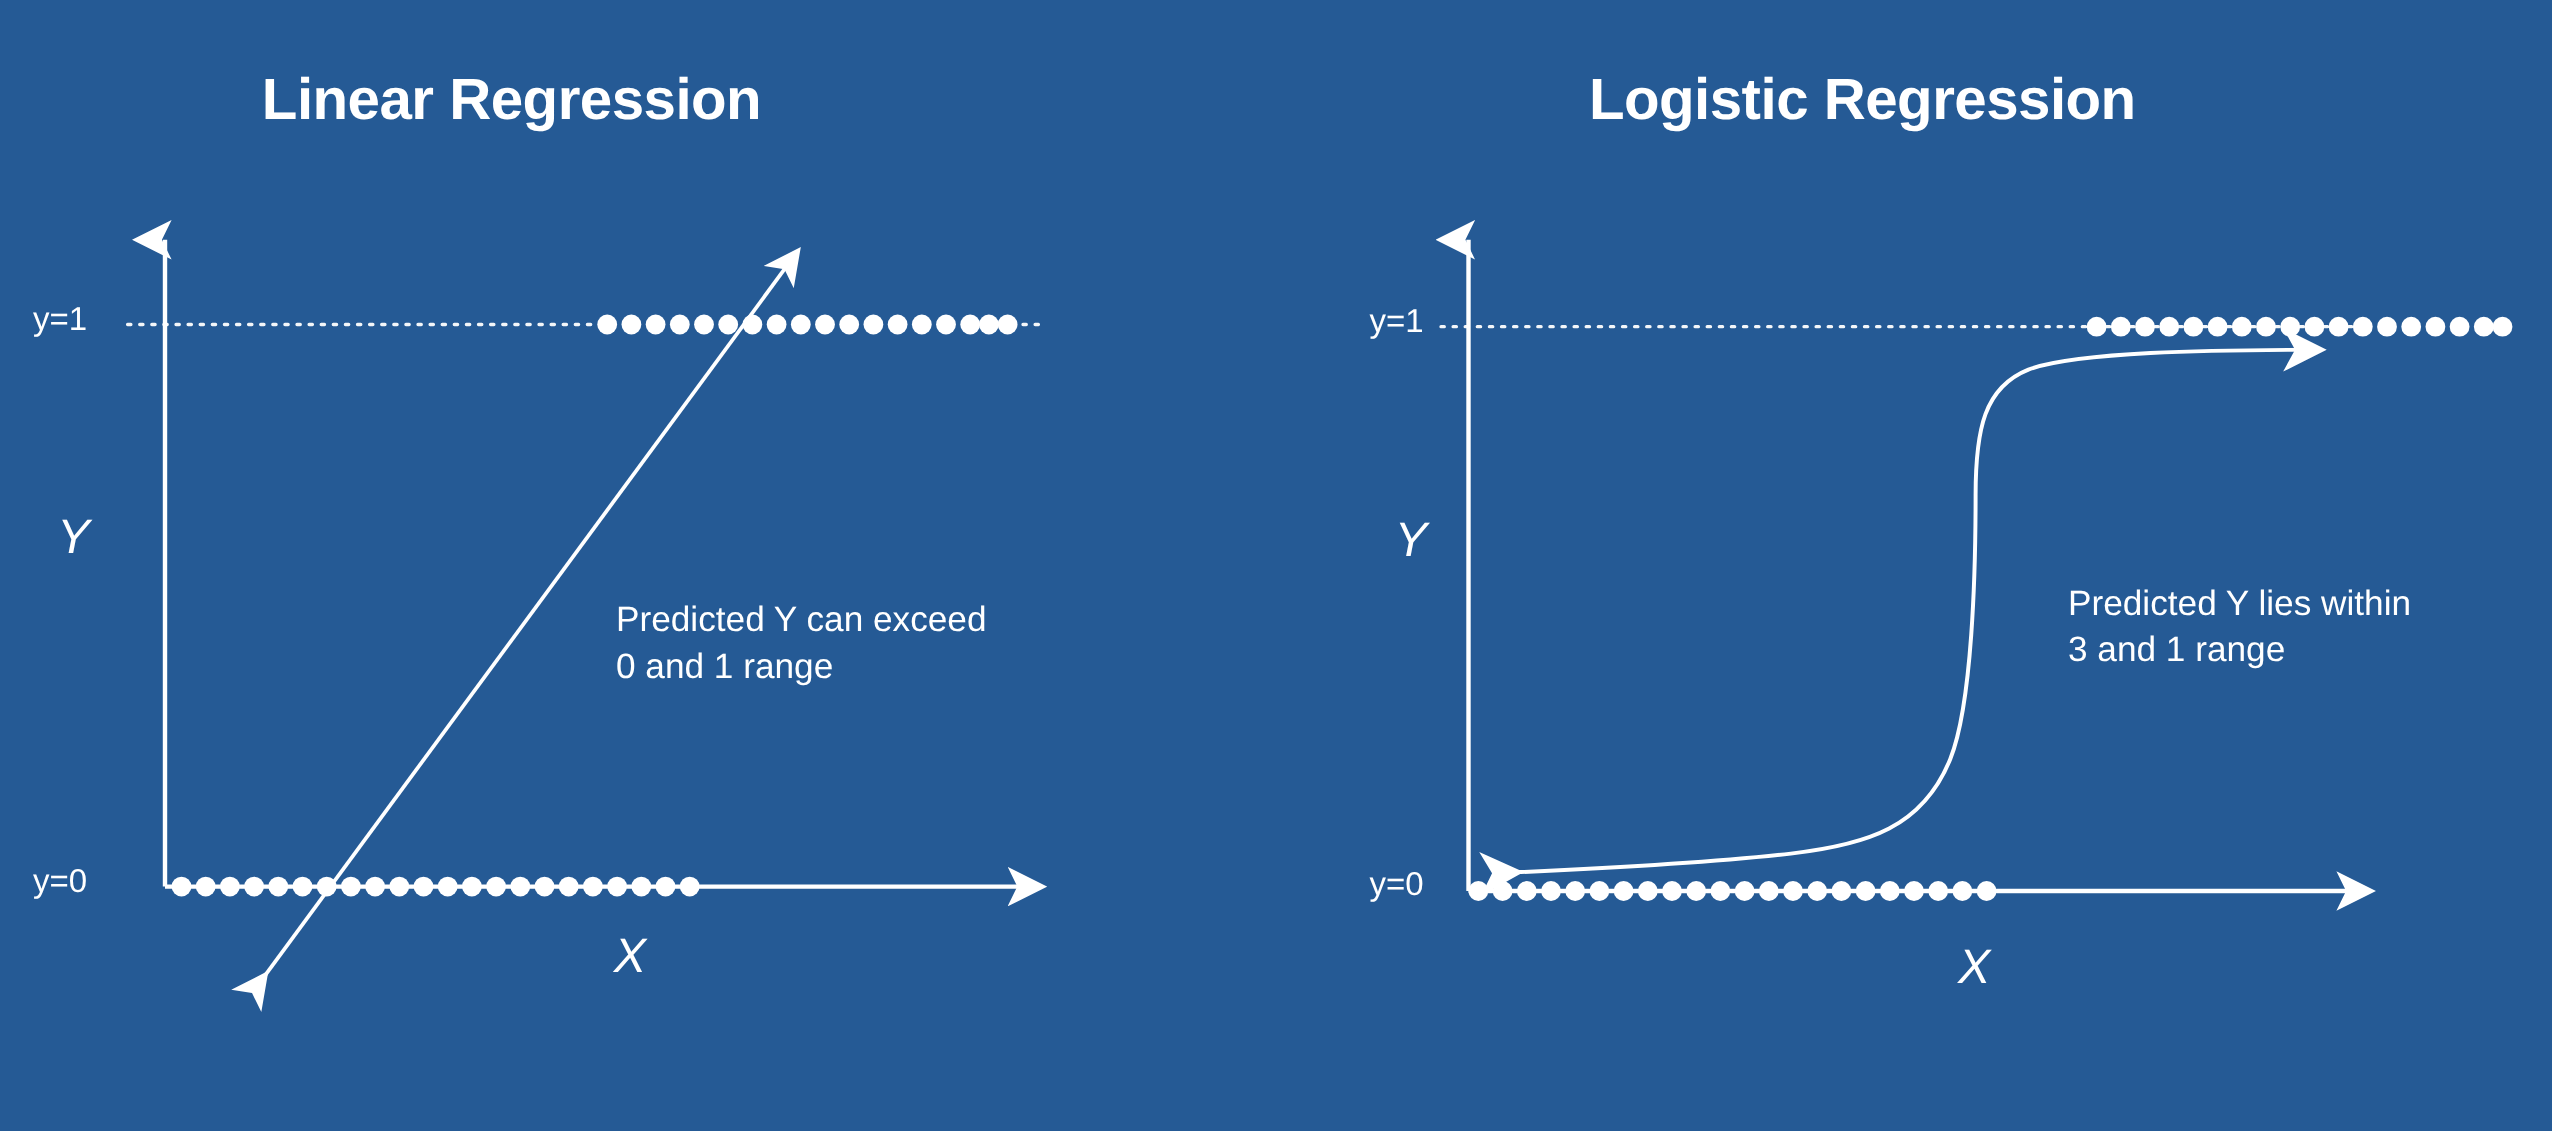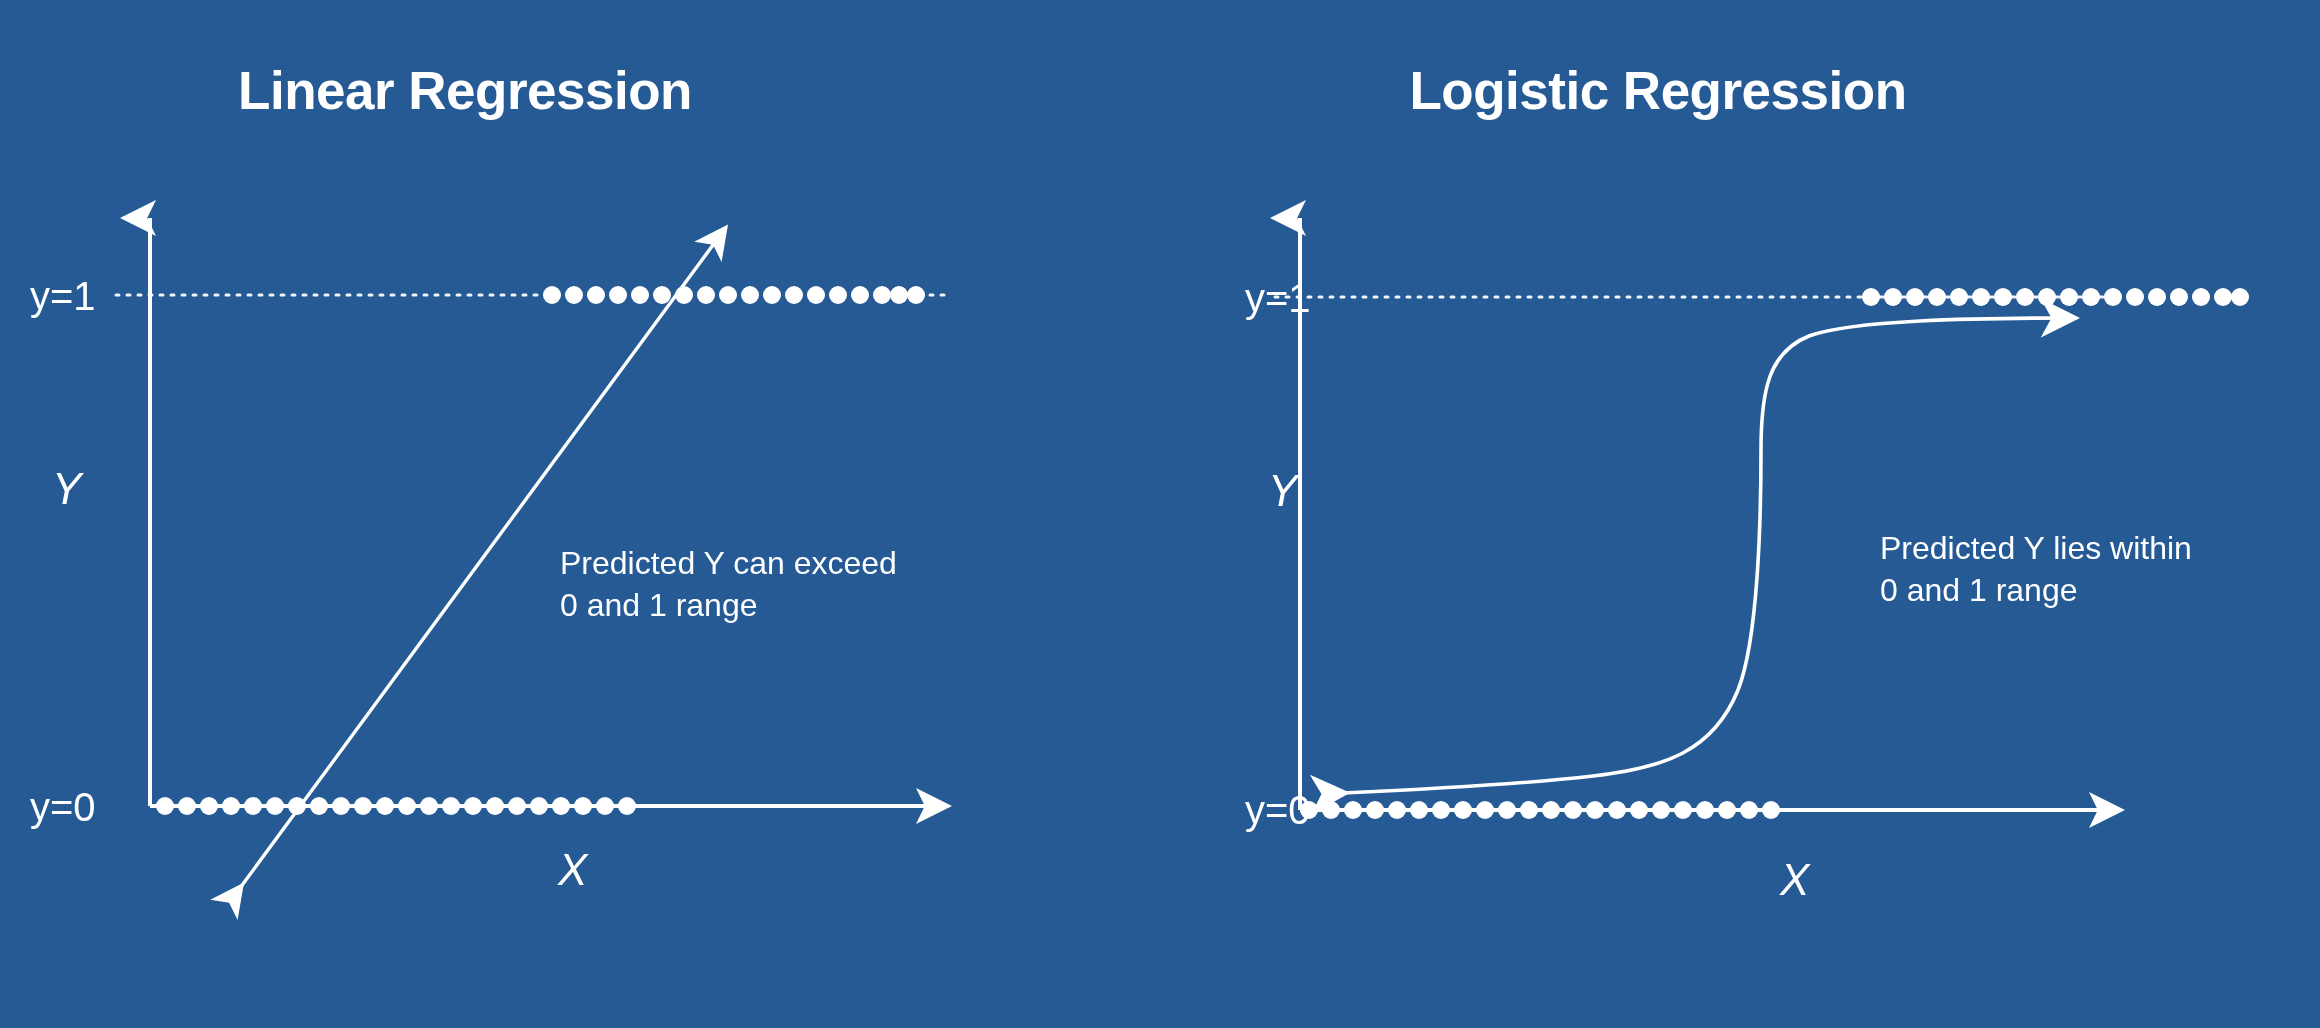--- a/index.html
+++ b/index.html
@@ -15,21 +15,21 @@
     overflow: hidden;
     font-family: "Liberation Sans", sans-serif;
     padding-left: 42px;
   }
   .panel {
     position: absolute;
     top: 0;
     height: 1028px;
   }
   #panel-linear   { left: 0;    width: 1160px; }
-  #panel-logistic { left: 1093px; width: 1160px; }
+  #panel-logistic { left: 1128px; width: 1160px; }
 
   .panel-title {
     position: absolute;
     top: 60px;
     width: 100%;
     text-align: center;
     color: #ffffff;
     font-size: 53px;
     font-weight: bold;
     letter-spacing: -0.5px;
@@ -42,21 +42,21 @@
     position: absolute;
     left: 0;
     top: 0;
     width: 1160px;
     height: 1028px;
   }
 
   .axis-tick-label {
     position: absolute;
     color: #ffffff;
-    font-size: 40px;
+    font-size: 30px;
     font-weight: normal;
     white-space: nowrap;
   }
   .axis-name {
     position: absolute;
     color: #ffffff;
     font-size: 44px;
     font-style: italic;
     white-space: nowrap;
   }
@@ -249,15 +249,15 @@
   <div class="axis-name" id="lin-Y-name">Y</div>
   <div class="axis-name" id="lin-X-name">X</div>
   <div class="annotation" id="lin-note">Predicted Y can exceed
 0 and 1 range</div>
 
   <div class="axis-tick-label" id="log-y1-label">y=1</div>
   <div class="axis-tick-label" id="log-y0-label">y=0</div>
   <div class="axis-name" id="log-Y-name">Y</div>
   <div class="axis-name" id="log-X-name">X</div>
   <div class="annotation" id="log-note">Predicted Y lies within
-0 and 1 range</div>
+3 and 1 range</div>
 
 </div>
 
 </body></html>

